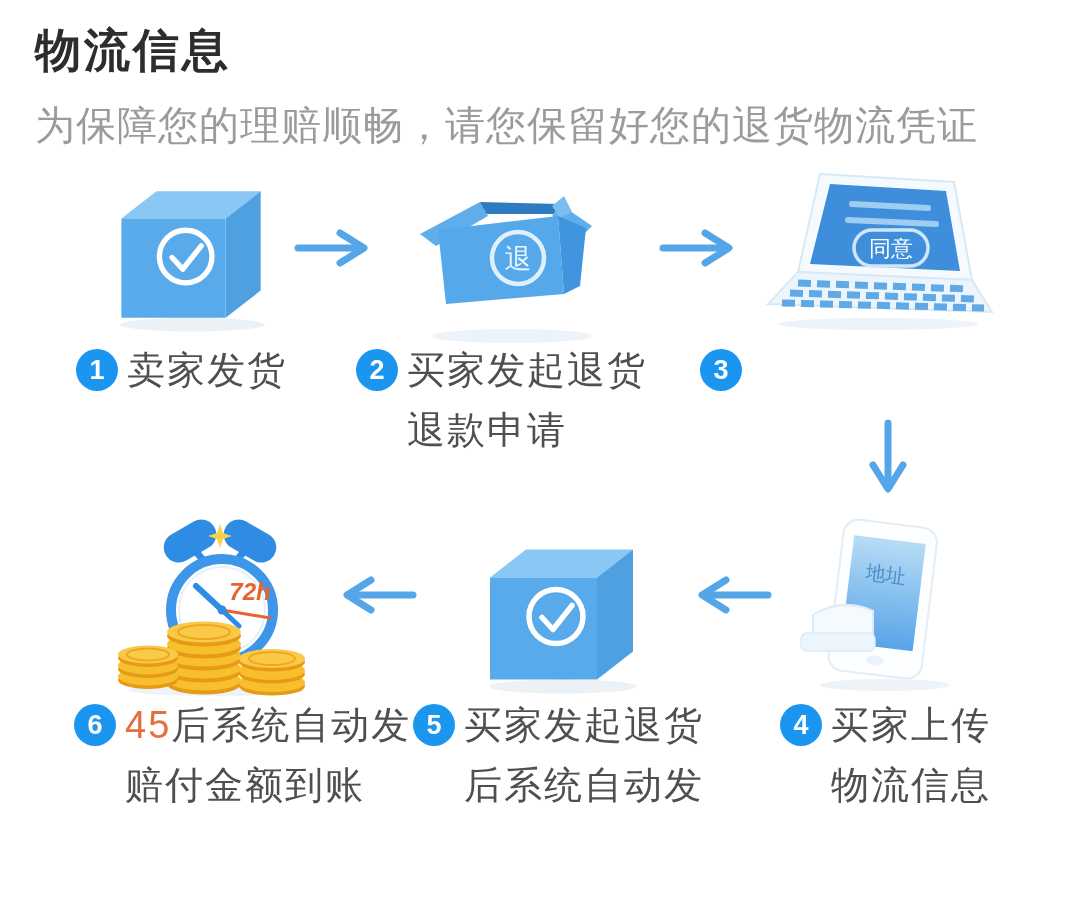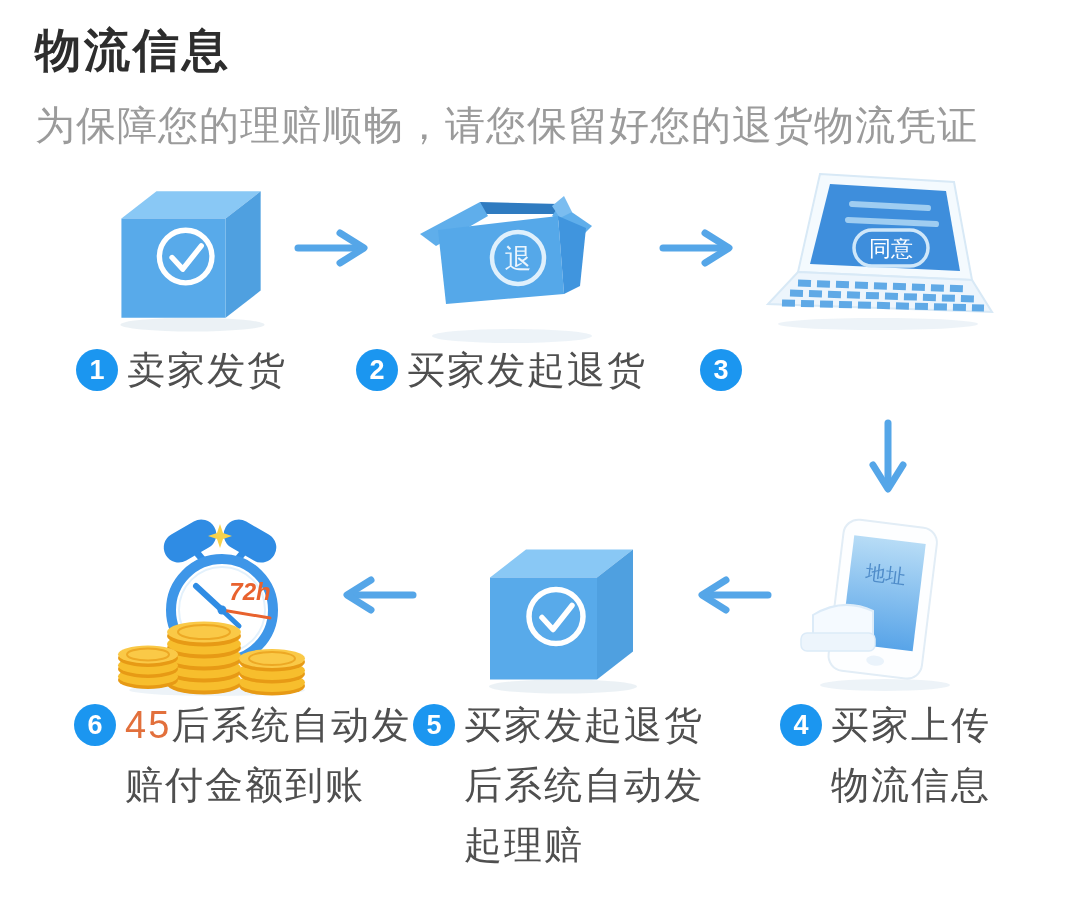--- a/index.html
+++ b/index.html
@@ -98,20 +98,21 @@
     <span class="num">1</span>
     <span class="txt">
       <div>卖家发货</div>
     </span>
   </div>
 
   <div class="step-label" style="left:356px;top:340px;">
     <span class="num">2</span>
     <span class="txt">
       <div>买家发起退货</div>
+      <div>退款申请</div>
     </span>
   </div>
 
   <div class="step-label" style="left:700px;top:340px;">
     <span class="num">3</span>
   </div>
 
   <div class="abs" style="left:866px;top:418px;width:44px;height:84px;">
     <svg viewBox="0 0 44 84">
       <line x1="22" y1="5" x2="22" y2="62" stroke="#55a6e8" stroke-width="7" stroke-linecap="round"></line>
@@ -224,21 +225,20 @@
       <div>买家上传</div>
       <div>物流信息</div>
     </span>
   </div>
 
   <div class="step-label" style="left:413px;top:695px;">
     <span class="num">5</span>
     <span class="txt">
       <div>买家发起退货</div>
       <div>后系统自动发</div>
-      <div>起理赔</div>
     </span>
   </div>
 
   <div class="step-label" style="left:74px;top:695px;">
     <span class="num">6</span>
     <span class="txt">
       <div><span class="orange">45</span><span>后系统自动发</span></div>
       <div>赔付金额到账</div>
     </span>
   </div>

